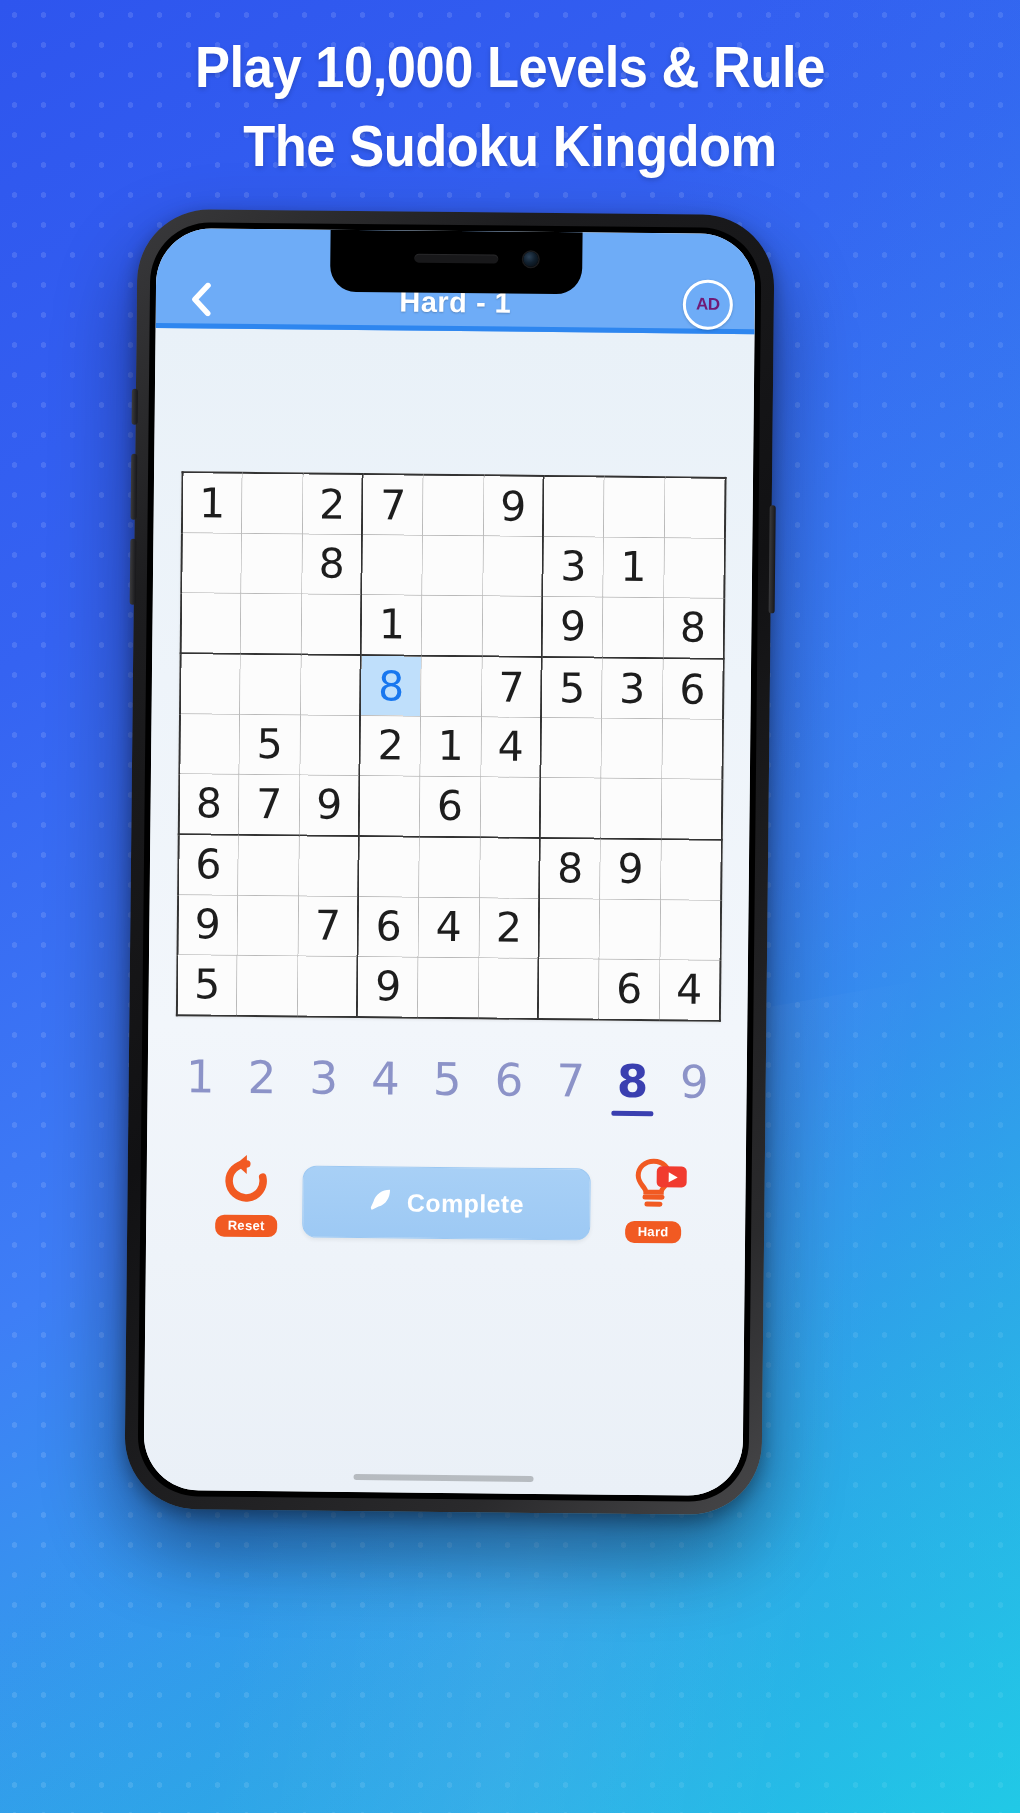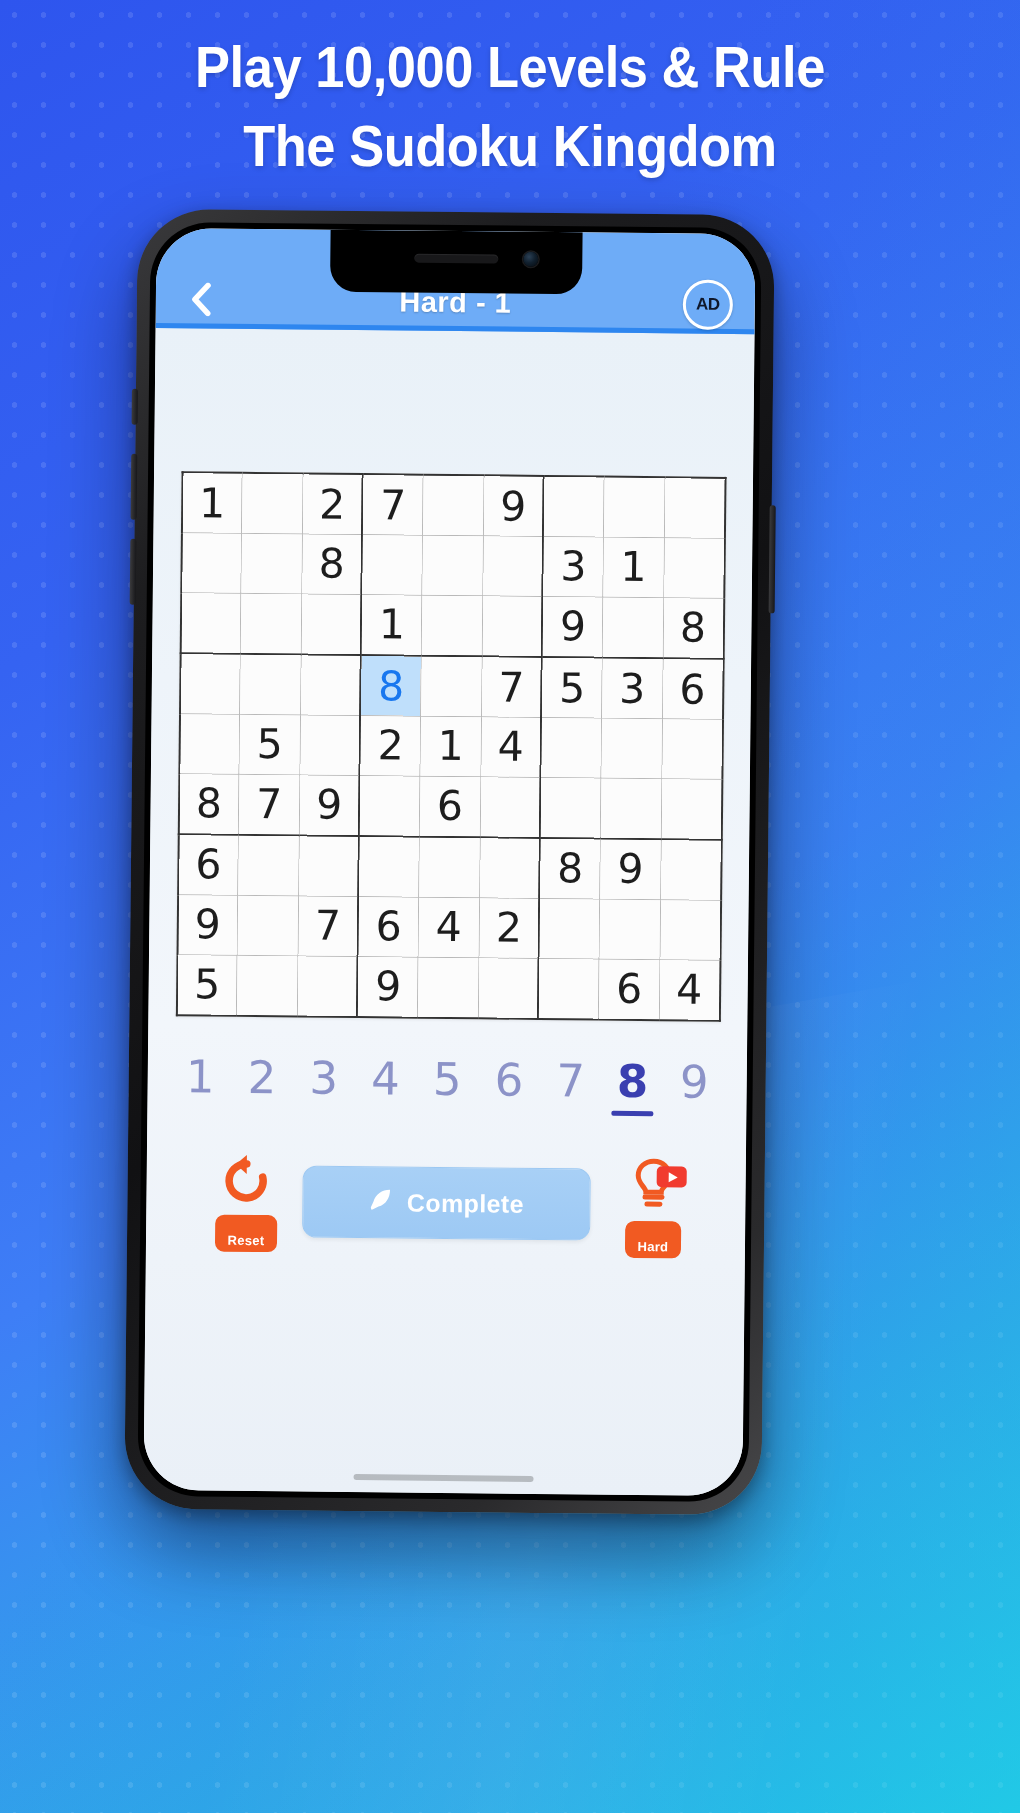--- a/index.html
+++ b/index.html
@@ -123,21 +123,21 @@
     color:#ffffff; font-size:29px; font-weight:700;
     letter-spacing:.5px;
     text-shadow:0 1px 2px rgba(0,0,0,.22);
     pointer-events:none;
   }
   #ad-button{
     margin-left:auto;
     width:50px;height:50px;border-radius:50%;
     border:3px solid #ffffff;
     display:flex;align-items:center;justify-content:center;
-    color:#0f172a;font-size:17px;font-weight:700;letter-spacing:-.5px;
+    color:#701a75;font-size:17px;font-weight:700;letter-spacing:-.5px;
     position:relative; z-index:2;
     box-shadow:0 1px 3px rgba(0,0,0,.2);
   }
 
   
   #app-body{
     position:absolute; top:100px; left:0; right:0; bottom:0;
     background:linear-gradient(180deg,#e9f1f8 0%, #eef4fa 30%, #f2f6fb 60%, #eaf0f7 100%);
   }
 
@@ -209,21 +209,21 @@
   #hint-button{
     position:absolute; right:42px; top:6px;
     width:100px; text-align:center;
   }
   .action-cap{
     display:inline-block;
     margin-top:4px;
     background:#f15a22;
     color:#fff;
     font-size:13px; font-weight:700;
-    padding:18px 13px 4px;
+    padding:3px 13px 4px;
     border-radius:9px;
     letter-spacing:.3px;
   }
   #complete-button{
     position:absolute; left:50%; transform:translateX(-50%);
     top:18px;
     width:288px; height:72px;
     background:linear-gradient(180deg,#a8d0f6 0%, #9dc9f4 100%);
     border:1px solid #9cc8f2;
     border-radius:14px;

